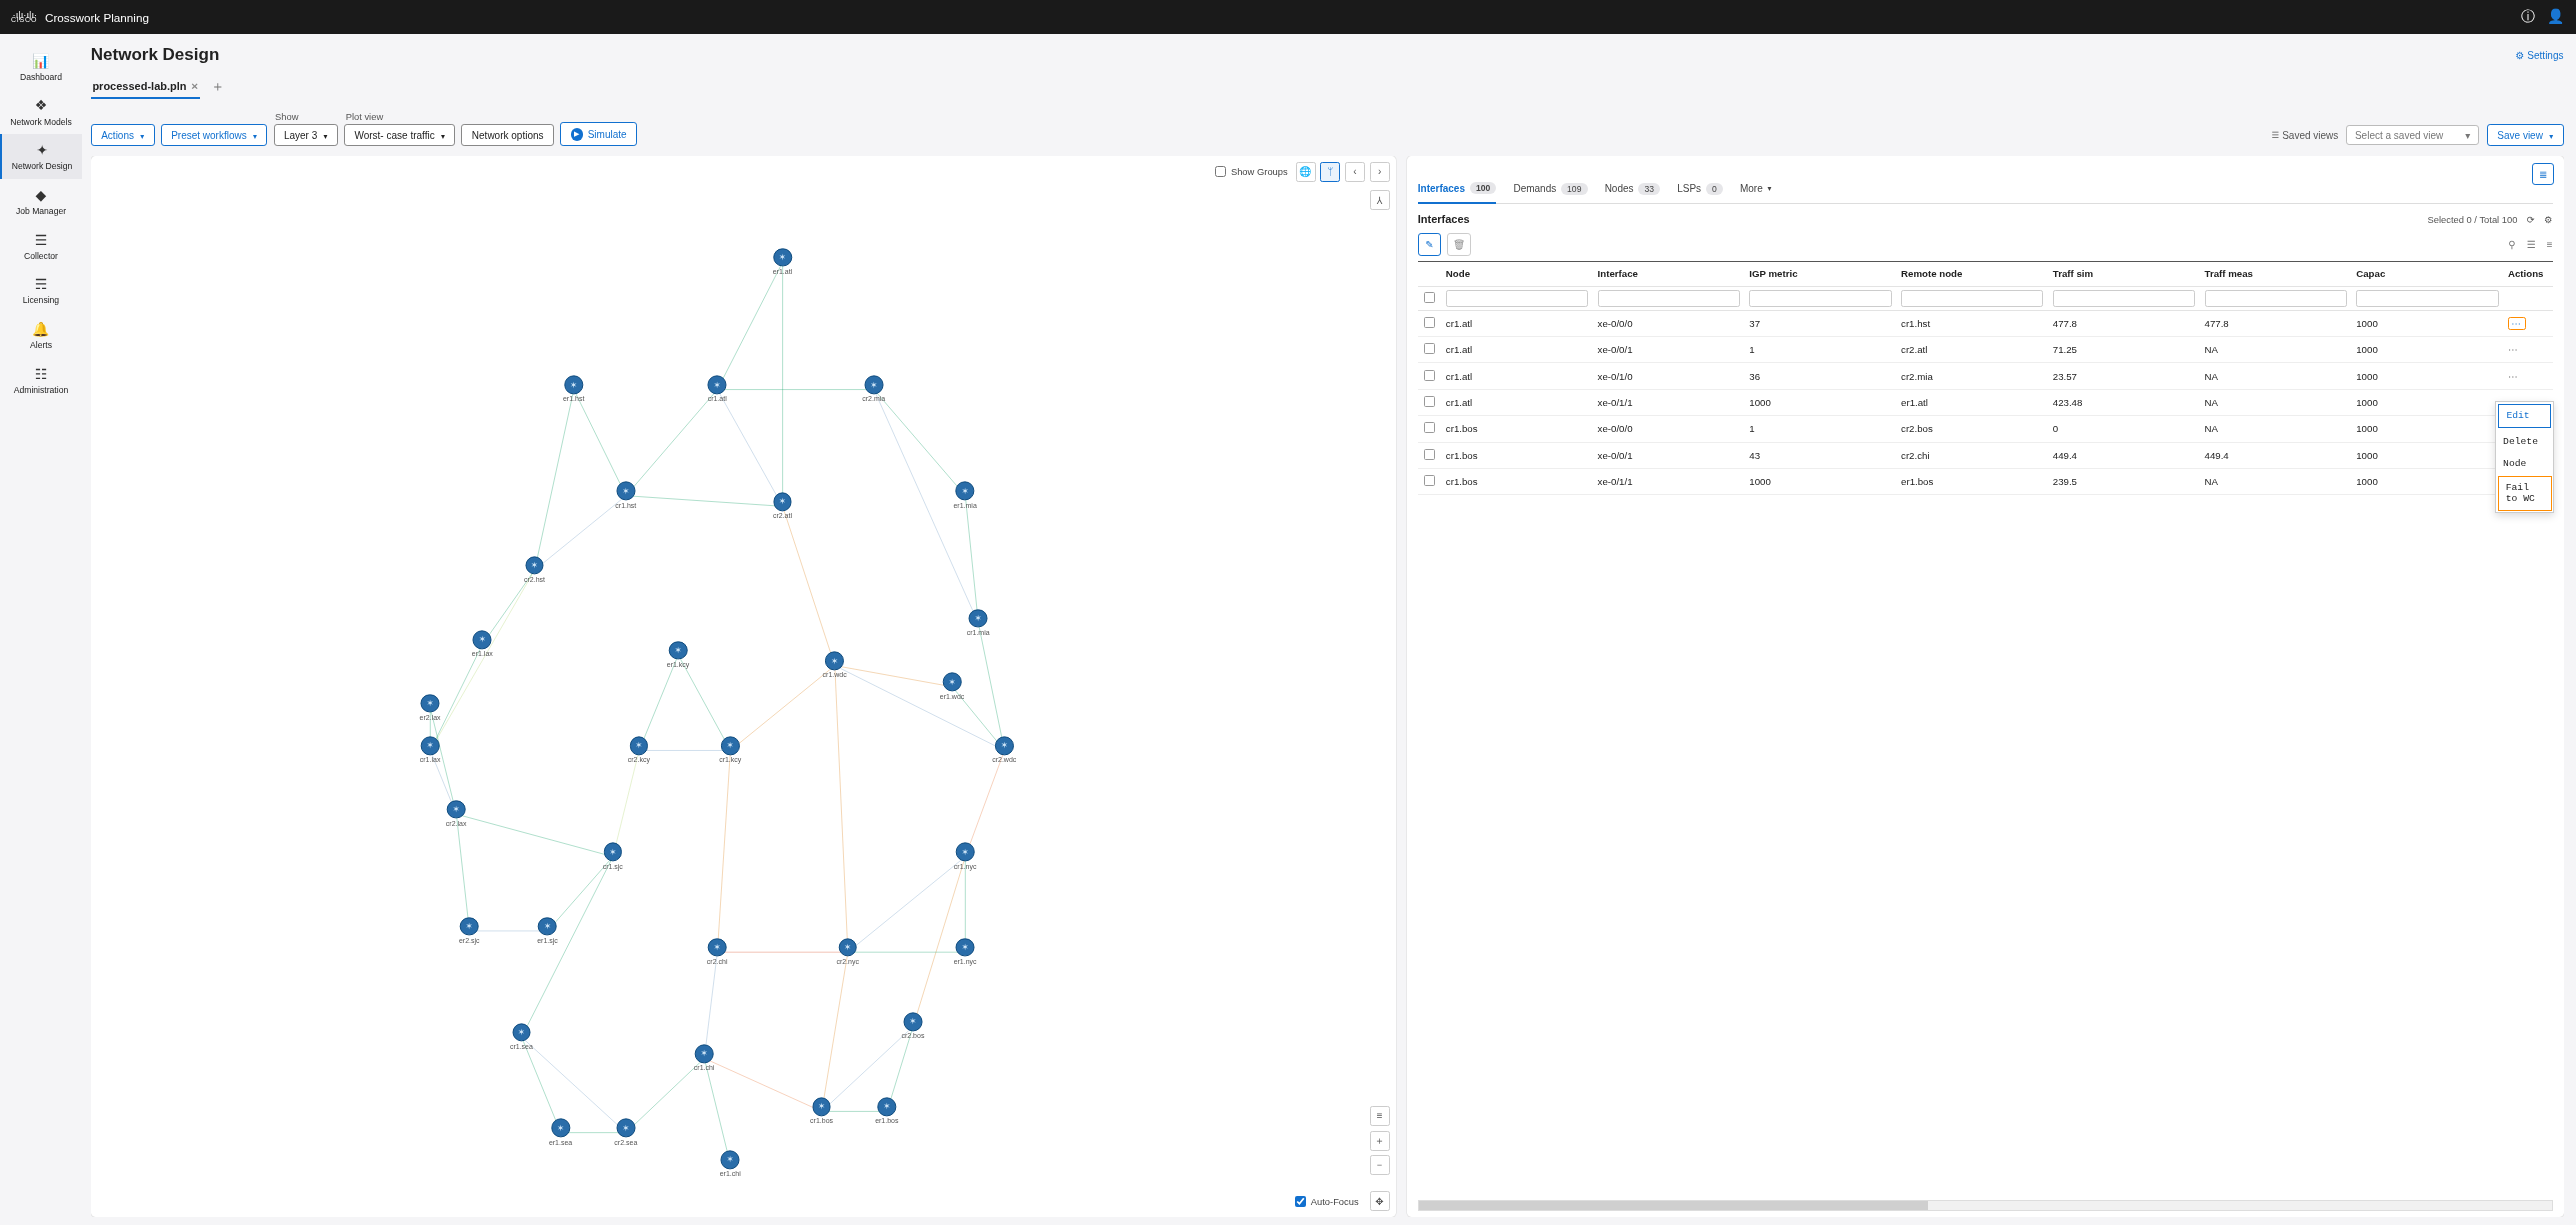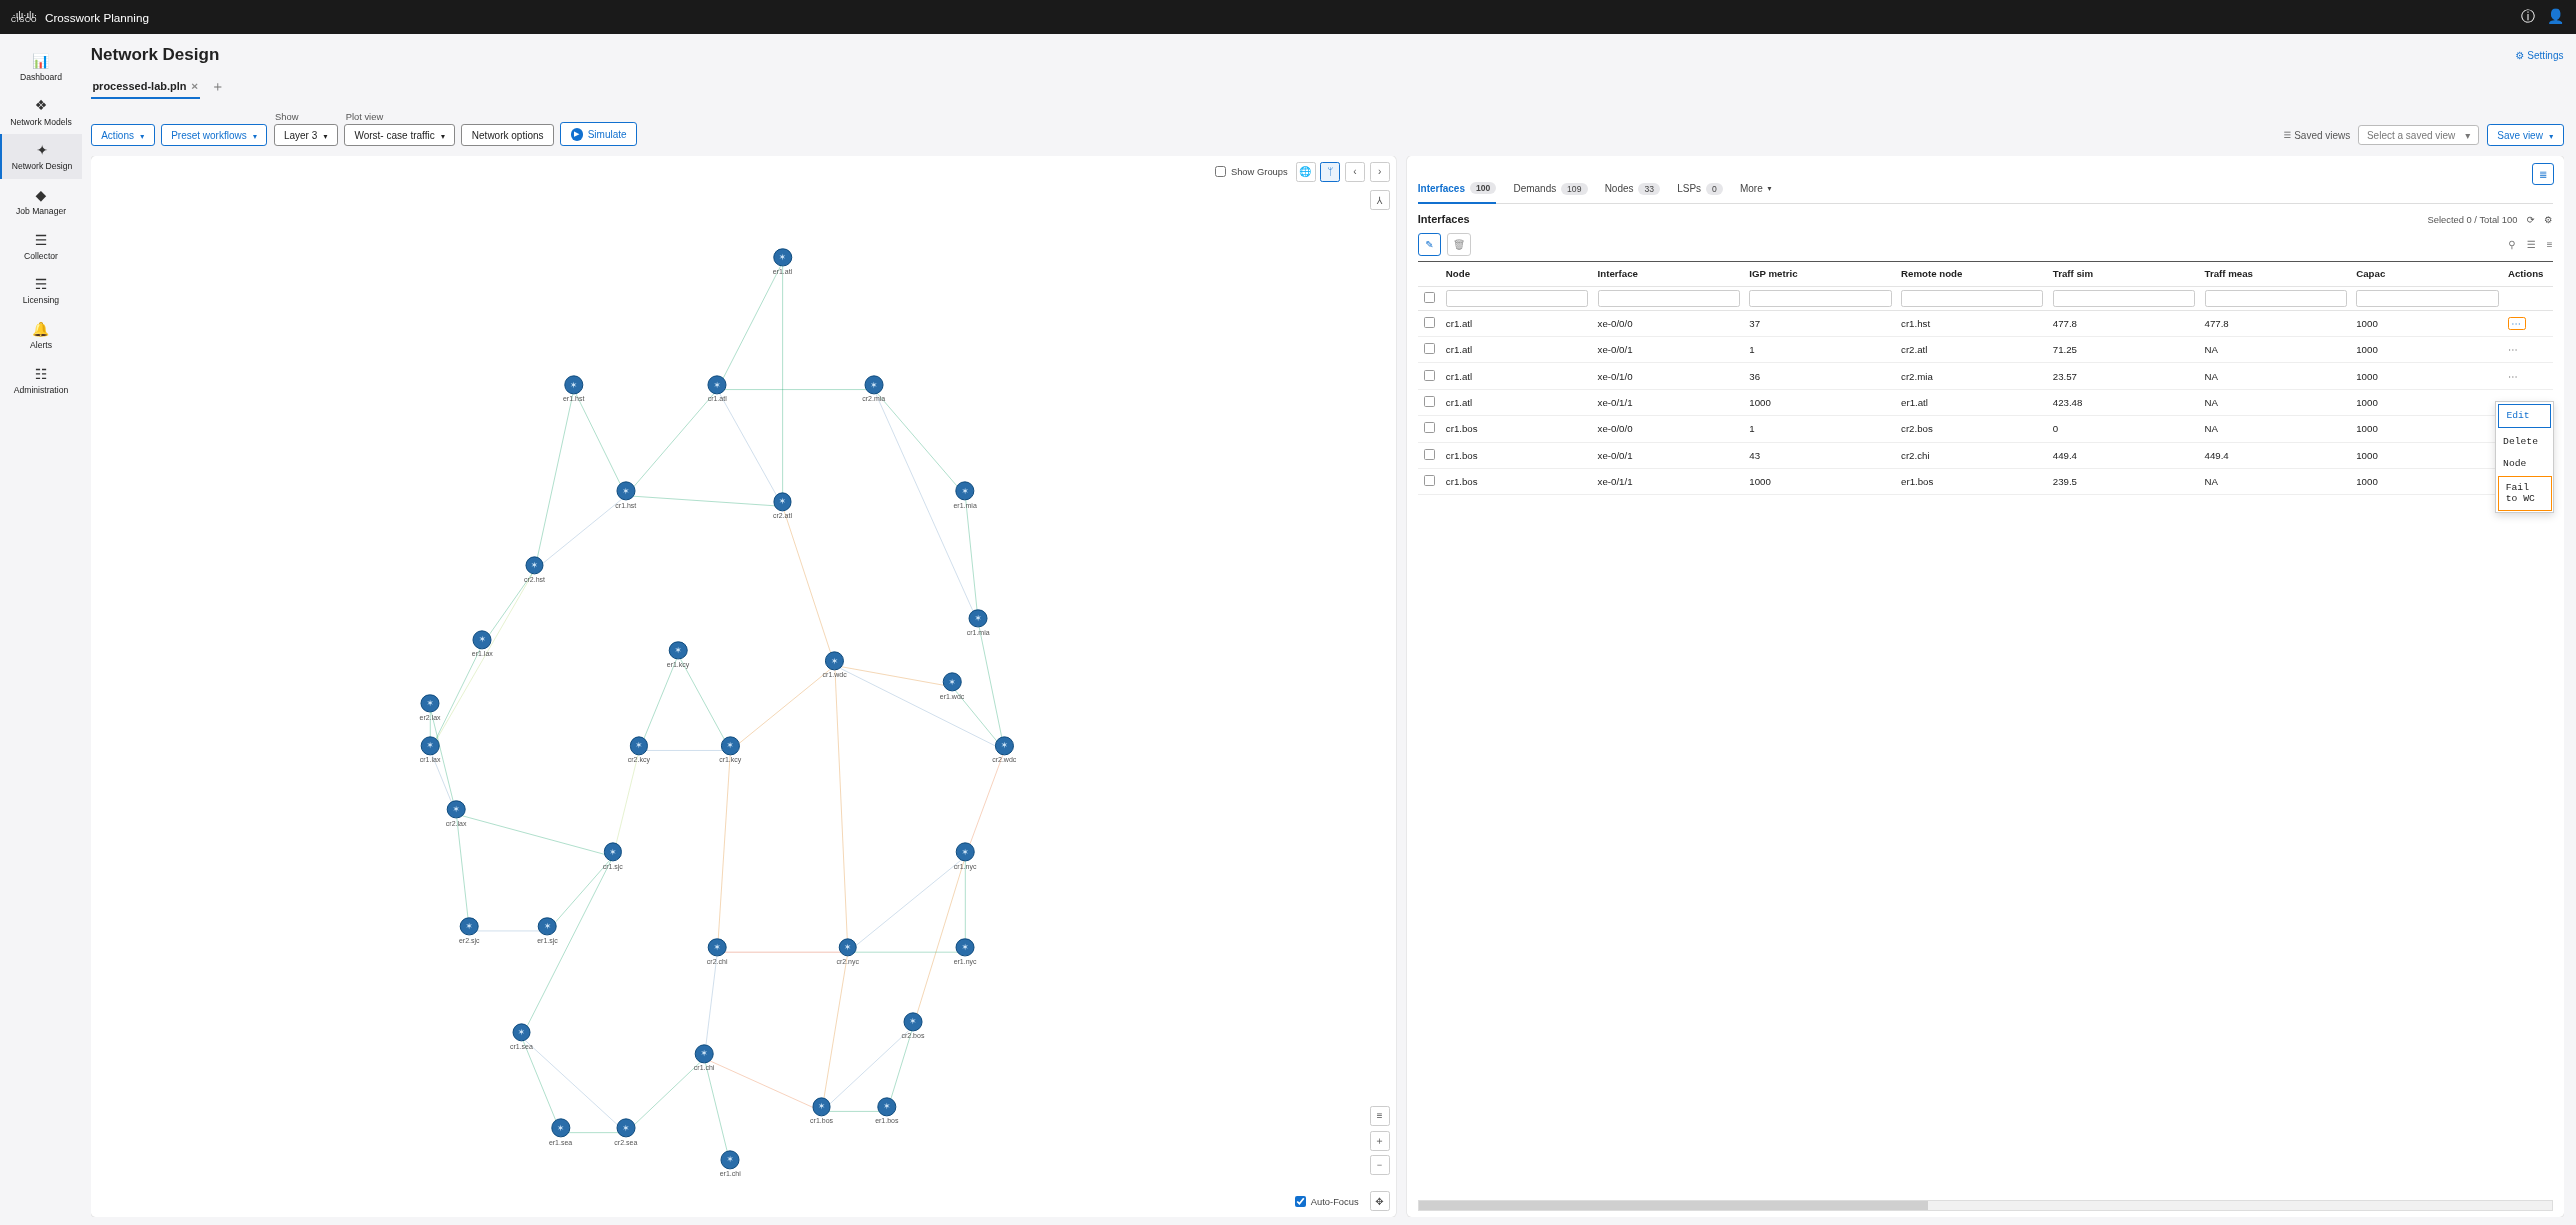--- a/index.html
+++ b/index.html
@@ -30,21 +30,21 @@
 .toolbar .grp{display:flex; flex-direction:column; gap:1.6px;}
 .toolbar .lbl{font-size:9.4px; color:#555; font-weight:400; padding-left:1.6px;}
 .btn { border:0.8px solid #888; border-radius:3.1px; background:#fff; padding:4.7px 9.4px; font-size:10px; display:inline-flex; align-items:center; gap:4.7px; cursor:pointer; white-space:nowrap;}
 .btn.blue{ border-color:#1170cf; color:#1170cf; }
 .btn.fillblue{ border-color:#1170cf; color:#1170cf; }
 .btn .chev::after{content:"▾"; font-size:7.8px; margin-left:1.6px;}
 .btn.play .pico{ width:12.5px;height:12.5px;border-radius:50%;background:#1170cf;color:#fff;display:inline-flex;align-items:center;justify-content:center;font-size:7px;}
 .toolbar .right { margin-left:auto; display:flex; align-items:center; gap:7.8px;}
 .saved-views{ color:#555; font-size:10px; display:flex; align-items:center; gap:3.1px;}
 .saved-views::before{content:"☰"; font-size:8.6px;}
-.select-saved{ border:0.8px solid #bbb; border-radius:3.1px; background:#fff; padding:3.9px 7.8px; font-size:10px; color:#777; width:121px; display:flex; justify-content:space-between; align-items:center;}
+.select-saved{ border:0.8px solid #bbb; border-radius:3.1px; background:#fff; padding:3.9px 7.8px; font-size:10px; color:#777; width:133px; display:flex; justify-content:space-between; align-items:center;}
 
 .panes{ flex:1; display:flex; gap:0; margin-top:9.4px; overflow:hidden;}
 .canvas{ flex:1.15; background:#fff; border-radius:4.7px; position:relative; overflow:hidden; box-shadow:0 0 0 0.8px #e5e5e5;}
 .canvas-top{ position:absolute; top:6.2px; right:6.2px; display:flex; align-items:center; gap:4.7px; z-index:5;}
 .ctl{ width:20px;height:20px;border:0.8px solid #ccc;border-radius:2.3px;background:#fff;display:inline-flex;align-items:center;justify-content:center;font-size:10px;color:#555;cursor:pointer;}
 .ctl.active{ border-color:#1170cf; color:#1170cf; background:#eaf3fc;}
 .canvas-right-tools{position:absolute; right:6.2px; bottom:42px; display:flex; flex-direction:column; gap:4.7px;}
 .canvas-bottom{ position:absolute; right:6.2px; bottom:6.2px; display:flex; align-items:center; gap:7.8px;}
 .chk{ accent-color:#1170cf; width:11px;height:11px;}
 .showgroups{display:flex;align-items:center;gap:4.7px;font-size:9.4px;color:#444; background:#fff; padding:2.3px 3.1px;}

